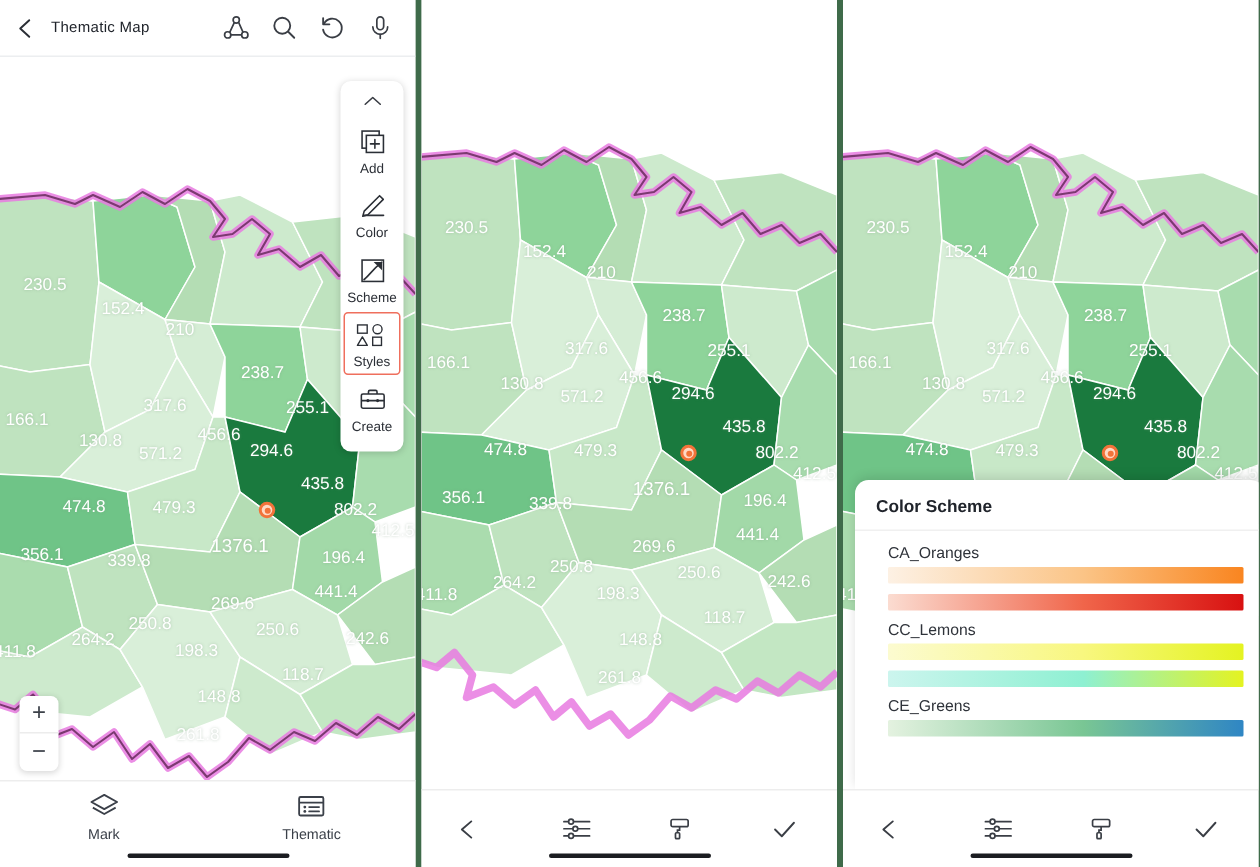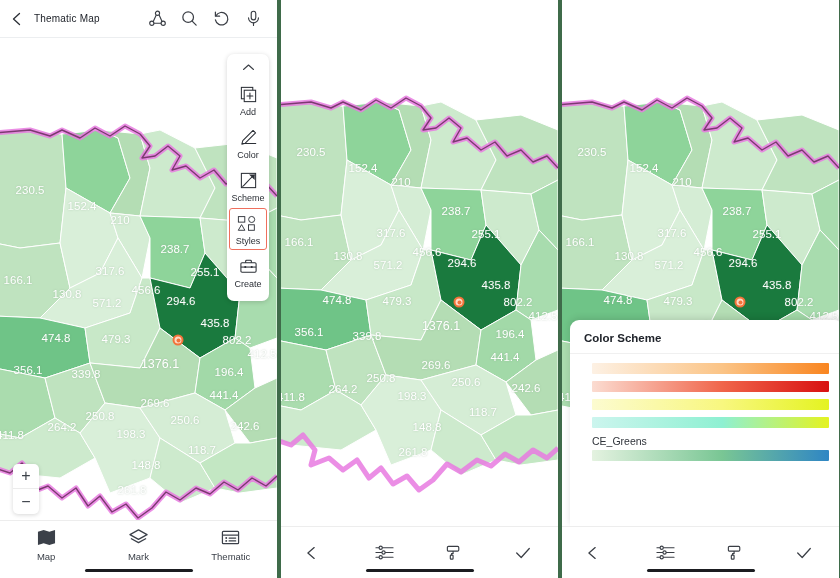--- a/index.html
+++ b/index.html
@@ -339,26 +339,20 @@
             <path d="M2 10.6 H18" stroke="#2b2f36" stroke-width="1.1"></path>
             <circle cx="6.6" cy="10.6" r="1.1" fill="#2b2f36"></circle>
             <circle cx="13.4" cy="10.6" r="1.1" fill="#2b2f36"></circle>
           </svg>
         </span>
         <span class="lbl">Create</span>
       </div>
     </div>
 
     <div class="tabbar">
-      <div class="tab">
-        <svg width="21" height="19" viewBox="0 0 22 20">
-          <path d="M2 4 L8 2 V16 L2 18 Z M8 2 L14 4 V18 L8 16 Z M14 4 L20 2 V16 L14 18 Z" fill="#3b4049"></path>
-        </svg>
-        <span class="tlbl">Map</span>
-      </div>
       <div class="tab">
         <svg width="21" height="19" viewBox="0 0 22 20">
           <path d="M11 2 L20 7 L11 12 L2 7 Z" fill="none" stroke="#3b4049" stroke-width="1.3" stroke-linejoin="round"></path>
           <path d="M3 11 L11 15.4 L19 11" fill="none" stroke="#3b4049" stroke-width="1.3" stroke-linejoin="round"></path>
         </svg>
         <span class="tlbl">Mark</span>
       </div>
       <div class="tab">
         <svg width="21" height="19" viewBox="0 0 22 20">
           <rect x="2.5" y="3.5" width="17" height="13" rx="1" fill="none" stroke="#3b4049" stroke-width="1.3"></rect>
@@ -550,26 +544,28 @@
           <div class="map-label" style="left: 146px; top: 427px;">148.8</div>
           <div class="map-label" style="left: 132px; top: 452px;">261.8</div>
         </div>
       <div class="marker" style="left:178px;top:302px;"></div>
     </div>
 
     <div class="sheet">
       <div class="sheet-title">Color Scheme</div>
       <div class="sheet-list" id="cs-list">
           <div class="cs-item">
+            <div class="cs-name">CA_Oranges</div>
             <div class="cs-bar" style="background: linear-gradient(to right, rgb(253, 241, 228) 0%, rgb(251, 196, 134) 55%, rgb(249, 133, 32) 100%);"></div>
           </div>
           <div class="cs-item">
             <div class="cs-bar" style="background: linear-gradient(to right, rgb(251, 220, 209) 0%, rgb(240, 101, 74) 55%, rgb(216, 17, 17) 100%);"></div>
           </div>
           <div class="cs-item">
+            <div class="cs-name">CC_Lemons</div>
             <div class="cs-bar" style="background: linear-gradient(to right, rgb(252, 251, 208) 0%, rgb(248, 247, 127) 55%, rgb(228, 243, 33) 100%);"></div>
           </div>
           <div class="cs-item">
             <div class="cs-bar" style="background: linear-gradient(to right, rgb(204, 245, 238) 0%, rgb(142, 240, 210) 55%, rgb(228, 243, 33) 100%);"></div>
           </div>
           <div class="cs-item">
             <div class="cs-name">CE_Greens</div>
             <div class="cs-bar" style="background: linear-gradient(to right, rgb(228, 242, 224) 0%, rgb(121, 198, 148) 55%, rgb(47, 134, 196) 100%);"></div>
           </div>
           <div class="cs-item"></div>

